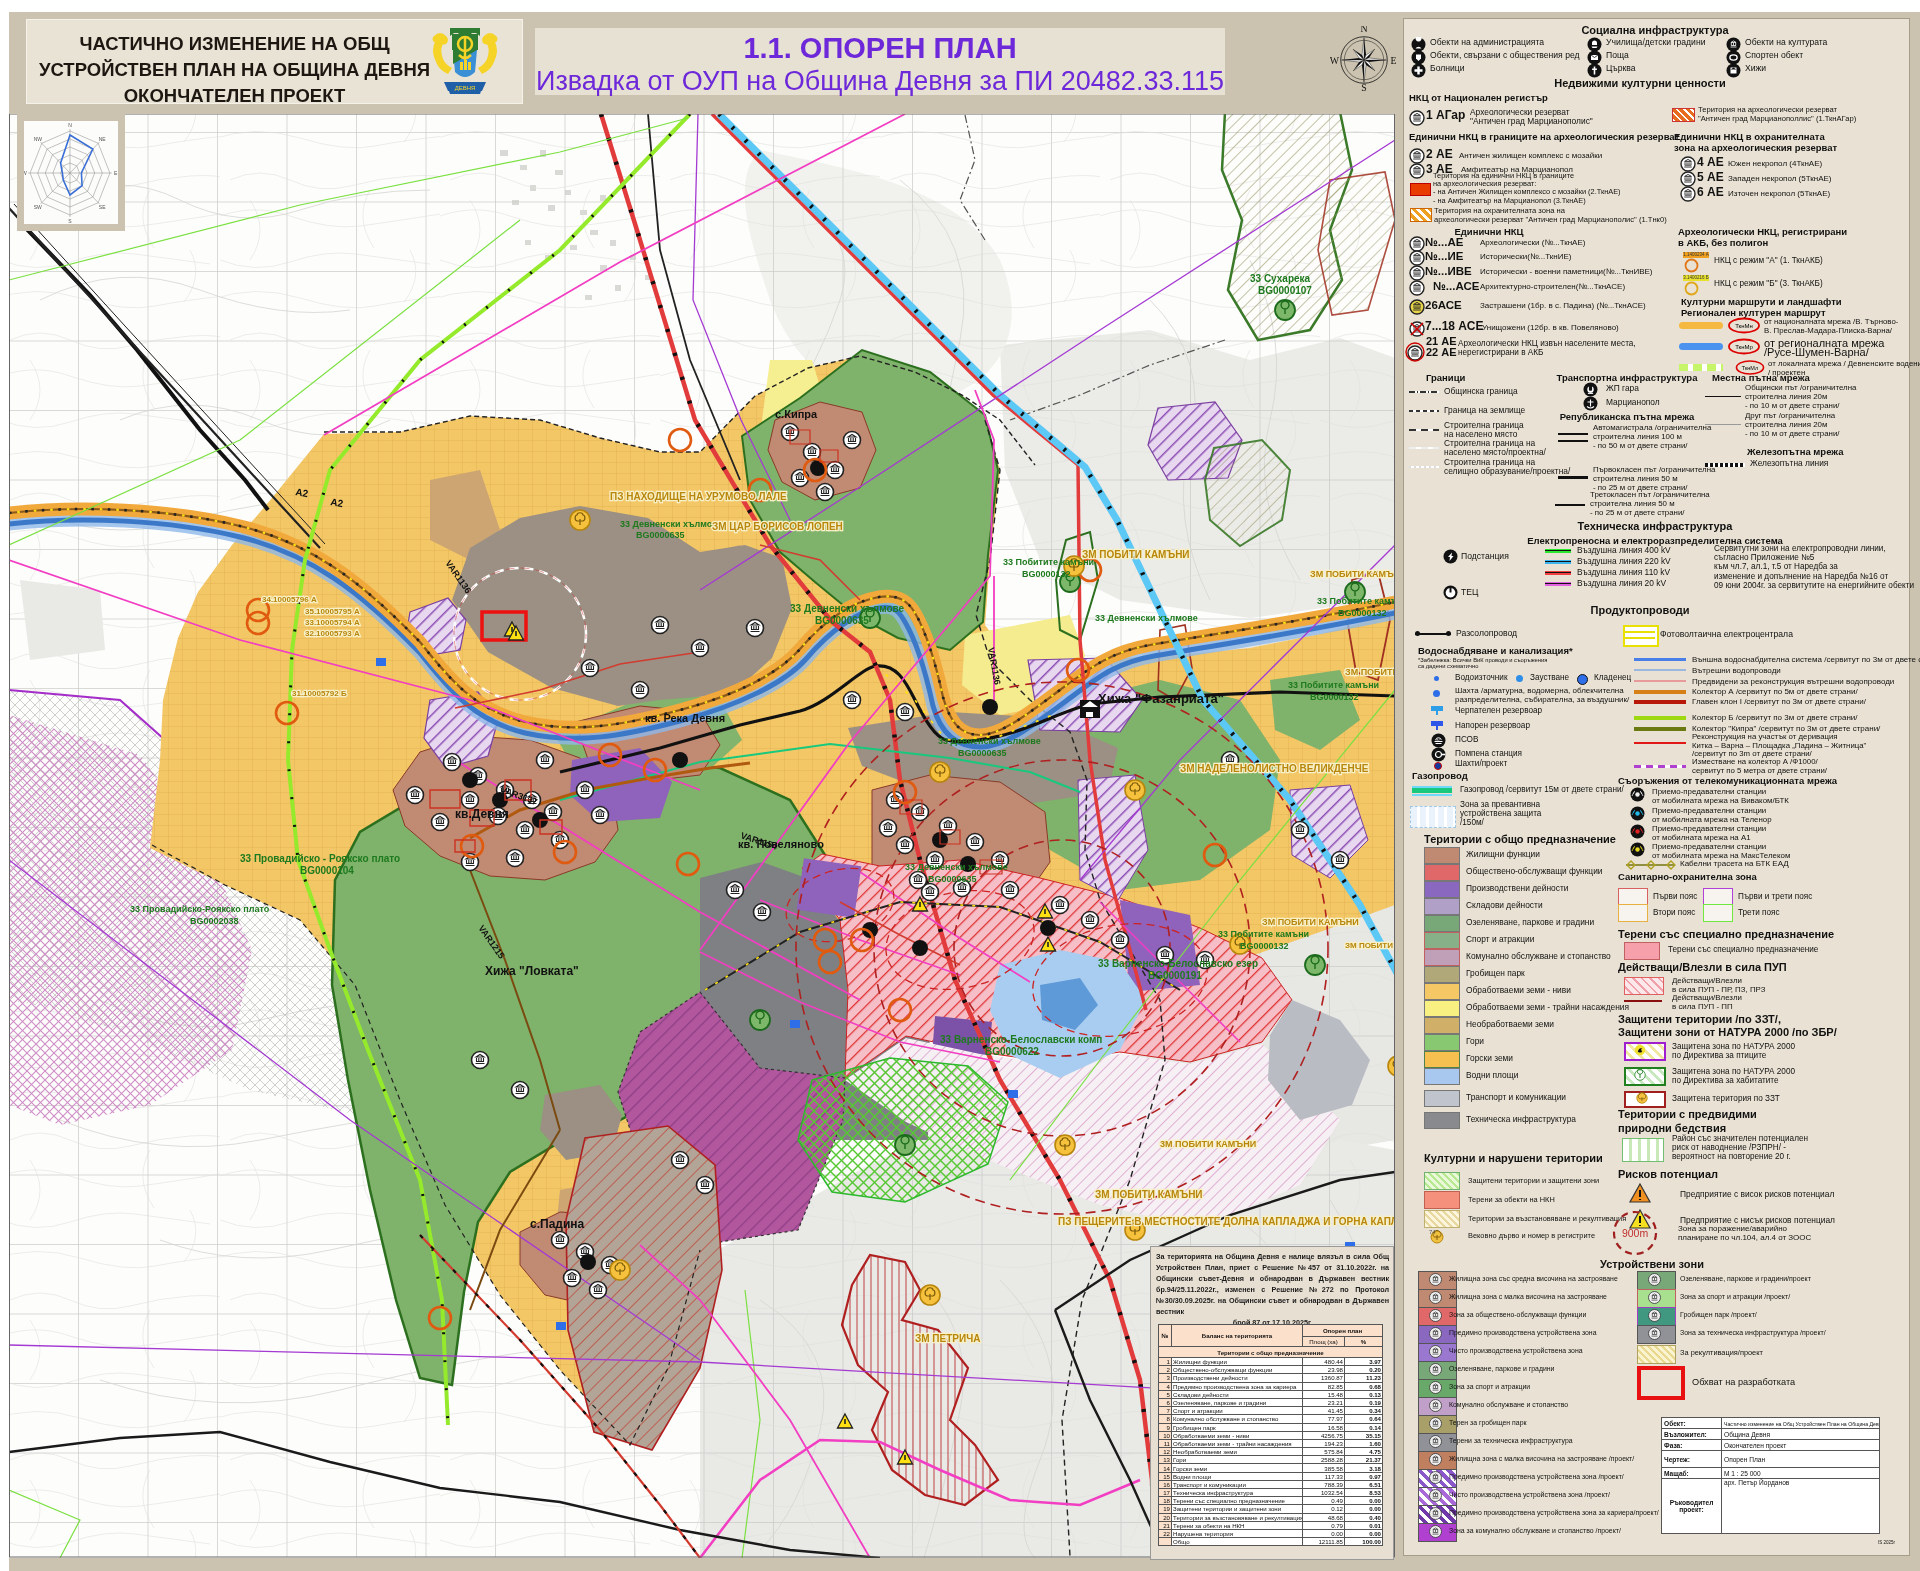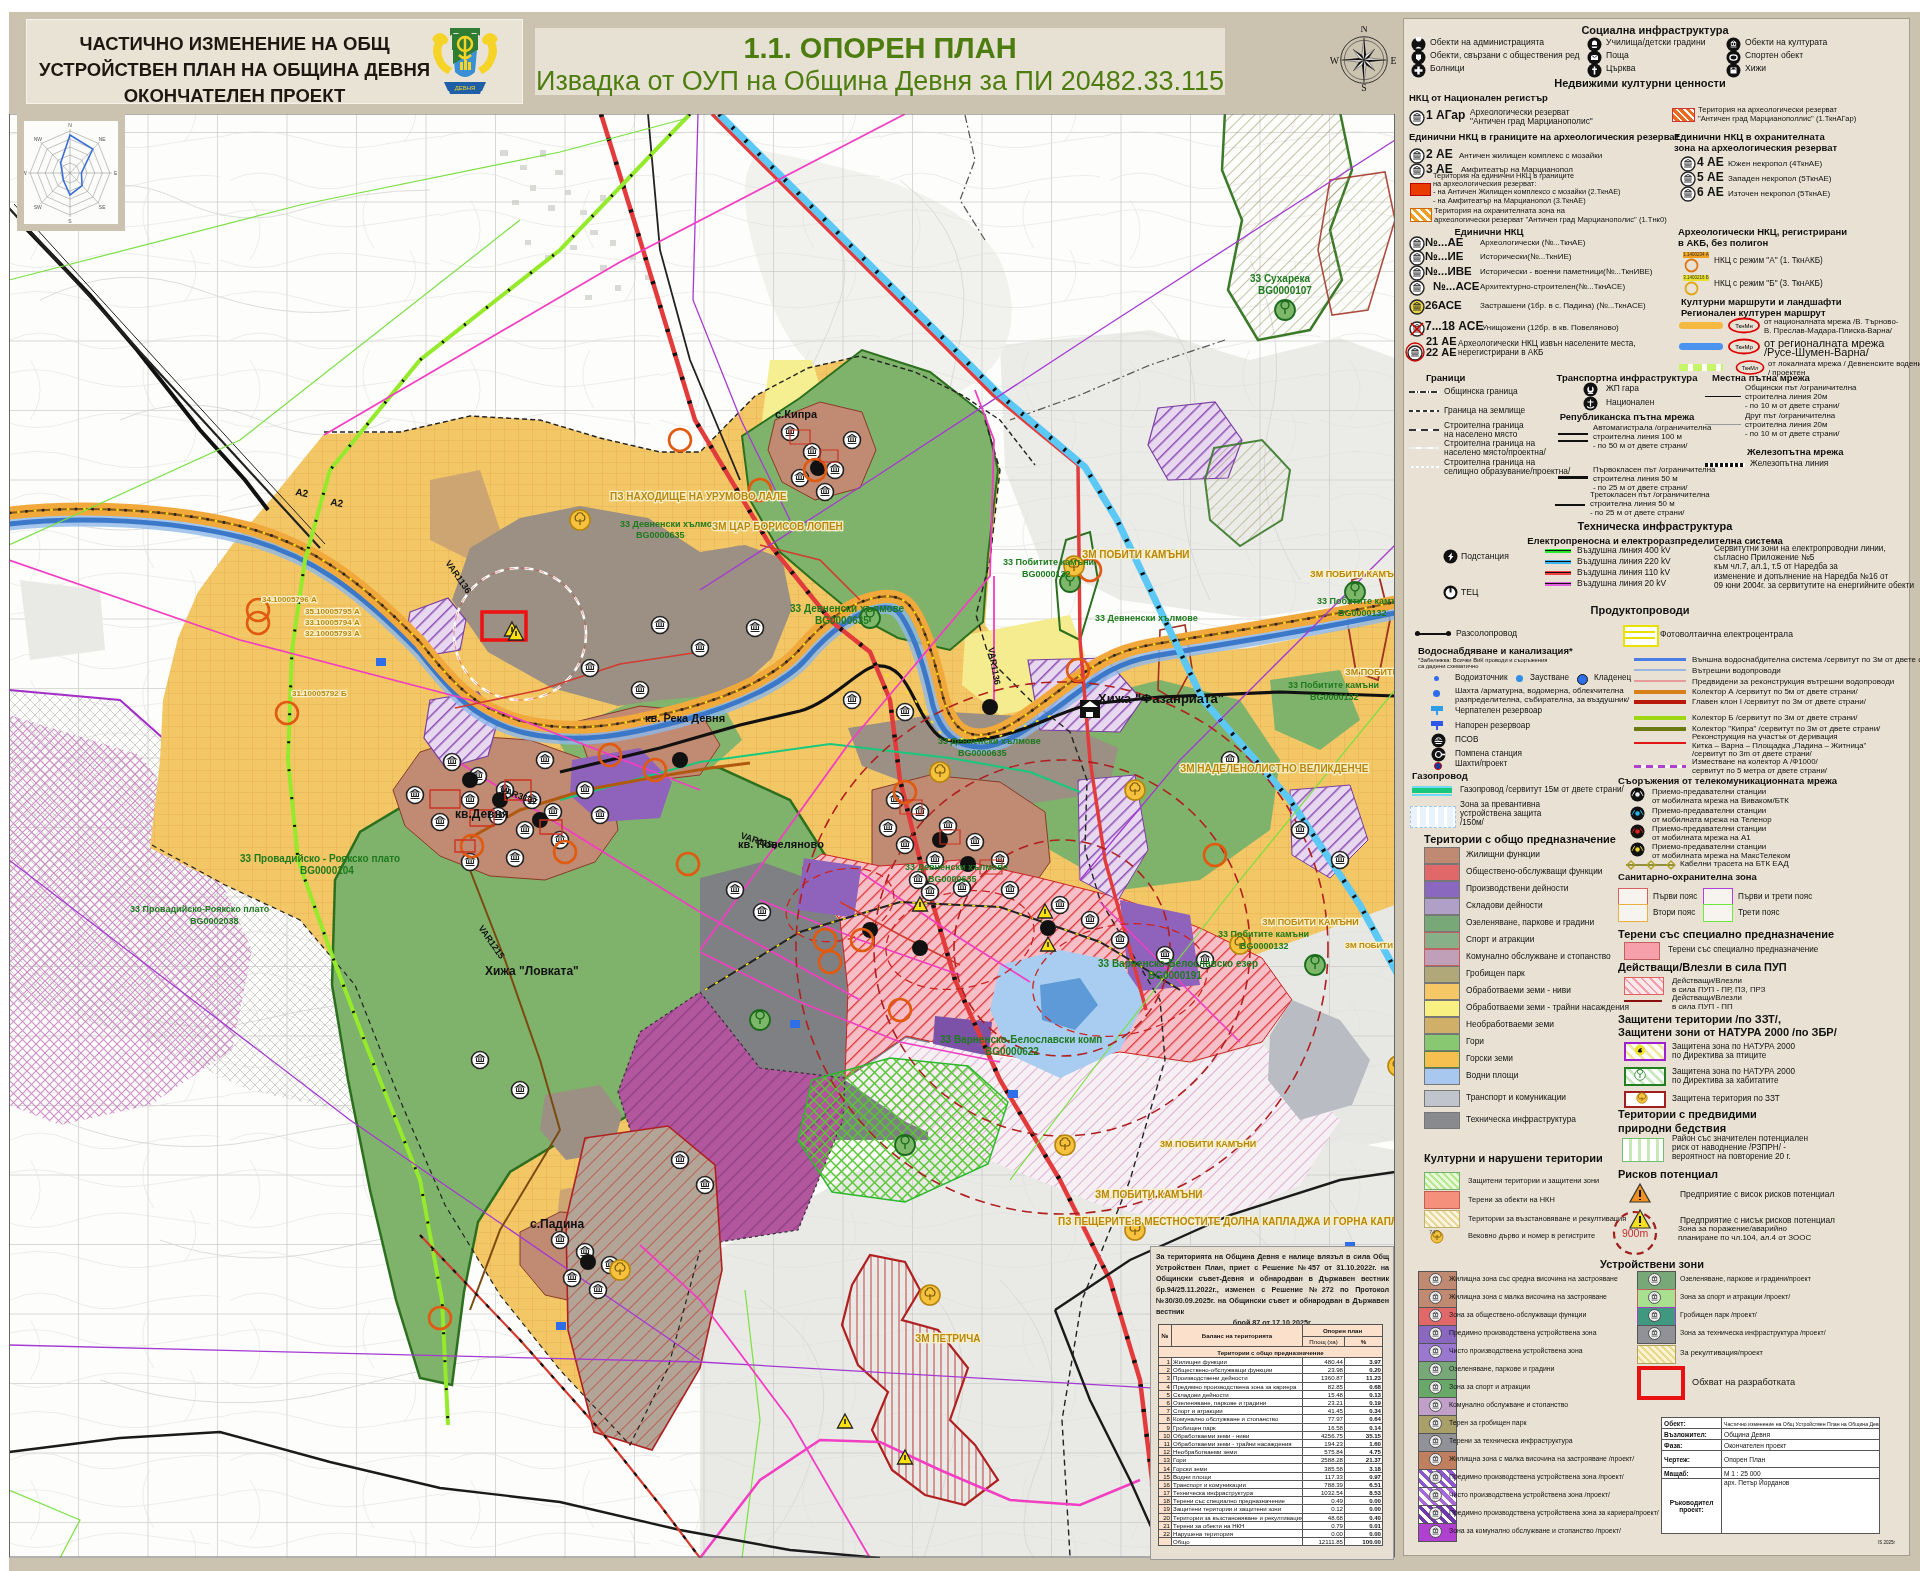--- a/index.html
+++ b/index.html
@@ -1,20 +1,20 @@
 <!DOCTYPE html>
 <html><head><meta charset="utf-8">
 <style>
 html,body{margin:0;padding:0;background:#fff;}
 #page{position:relative;width:1920px;height:1571px;background:#cbc2af;overflow:hidden;
  font-family:"Liberation Sans",sans-serif;}
 .abs{position:absolute;}
 #titleL{position:absolute;left:26px;top:19px;width:497px;height:85px;background:#e9e3d5;border:1px solid #f5f2ea;
  text-align:center;font-weight:bold;color:#1d1711;font-size:18.5px;line-height:26px;padding-top:11px;padding-right:80px;box-sizing:border-box;}
-#titleC{position:absolute;left:535px;top:28px;width:690px;height:67px;background:#e7e1d3;text-align:center;color:#4d7c0f;}
+#titleC{position:absolute;left:535px;top:28px;width:690px;height:67px;background:#e7e1d3;text-align:center;color:#6d28d9;}
 #titleC .t1{font-weight:bold;font-size:29px;margin-top:4px;}
 #titleC .t2{font-size:27px;margin-top:1px;}
 .lh1{position:absolute;font-weight:bold;font-size:11px;color:#111;white-space:nowrap;}
 .lh2{position:absolute;font-weight:bold;font-size:9.5px;color:#111;white-space:nowrap;}
 .li2{position:absolute;font-size:7.8px;color:#111;line-height:8.4px;white-space:nowrap;}
 .tiny{position:absolute;font-size:6.3px;color:#111;white-space:nowrap;}
 </style></head>
 <body>
 <div id="page">
 
@@ -743,21 +743,21 @@
       <circle r="7" fill="#111"></circle>
       <circle r="3.2" fill="#fff"></circle>
       <rect x="-1.6" y="-3.8" width="3.2" height="5" rx="1" fill="#111"></rect>
       <path d="M-2 2.5 L2 2.5 M-2.6 4 h5.2" stroke="#fff" stroke-width="0.9"></path>
     </svg>
 <div class="li2" style="left:1606px;top:384px;font-size:8.4px;">ЖП гара</div>
 <svg class="abs" style="left:1583px;top:396px;" width="15" height="15" viewBox="-7.5 -7.5 15 15">
       <circle r="7" fill="#111"></circle>
       <path d="M0 -4 v7 M-3 -1.5 h6 M-3.5 3 q3.5 3 7 0" stroke="#fff" stroke-width="1.1" fill="none"></path>
     </svg>
-<div class="li2" style="left:1606px;top:398px;font-size:8.4px;">Национален</div>
+<div class="li2" style="left:1606px;top:398px;font-size:8.4px;">Марцианопол</div>
 <div class="lh2" style="left:1627px;top:411px;transform:translateX(-50%);">Републиканска пътна мрежа</div>
 <div class="abs" style="left:1558px;top:433px;width:30px;height:5px;border-top:2px solid #111;border-bottom:2px solid #111;"></div>
 <div class="li2" style="left:1593px;top:424px;font-size:7.9px;line-height:8.8px;">Автомагистрала /ограничителна<br>строителна линия 100 м<br>- по 50 м от двете страни/</div>
 <div class="abs" style="left:1558px;top:476px;width:30px;height:3px;background:#111;"></div>
 <div class="li2" style="left:1593px;top:466px;font-size:7.9px;line-height:8.8px;">Първокласен път /ограничителна<br>строителна линия 50 м<br>- по 25 м от двете страни/</div>
 <div class="abs" style="left:1555px;top:504px;width:30px;height:2px;background:#111;"></div>
 <div class="li2" style="left:1590px;top:491px;font-size:7.9px;line-height:8.8px;">Третокласен път /ограничителна<br>строителна линия 50 м<br>- по 25 м от двете страни/</div>
 <div class="abs" style="left:1705px;top:396px;width:36px;height:1px;background:#111;"></div>
 <div class="li2" style="left:1745px;top:384px;font-size:7.9px;line-height:8.8px;">Общински път /ограничителна<br>строителна линия 20м<br>- по 10 м от двете страни/</div>
 <div class="abs" style="left:1705px;top:424px;width:36px;height:1px;background:#999;"></div>

